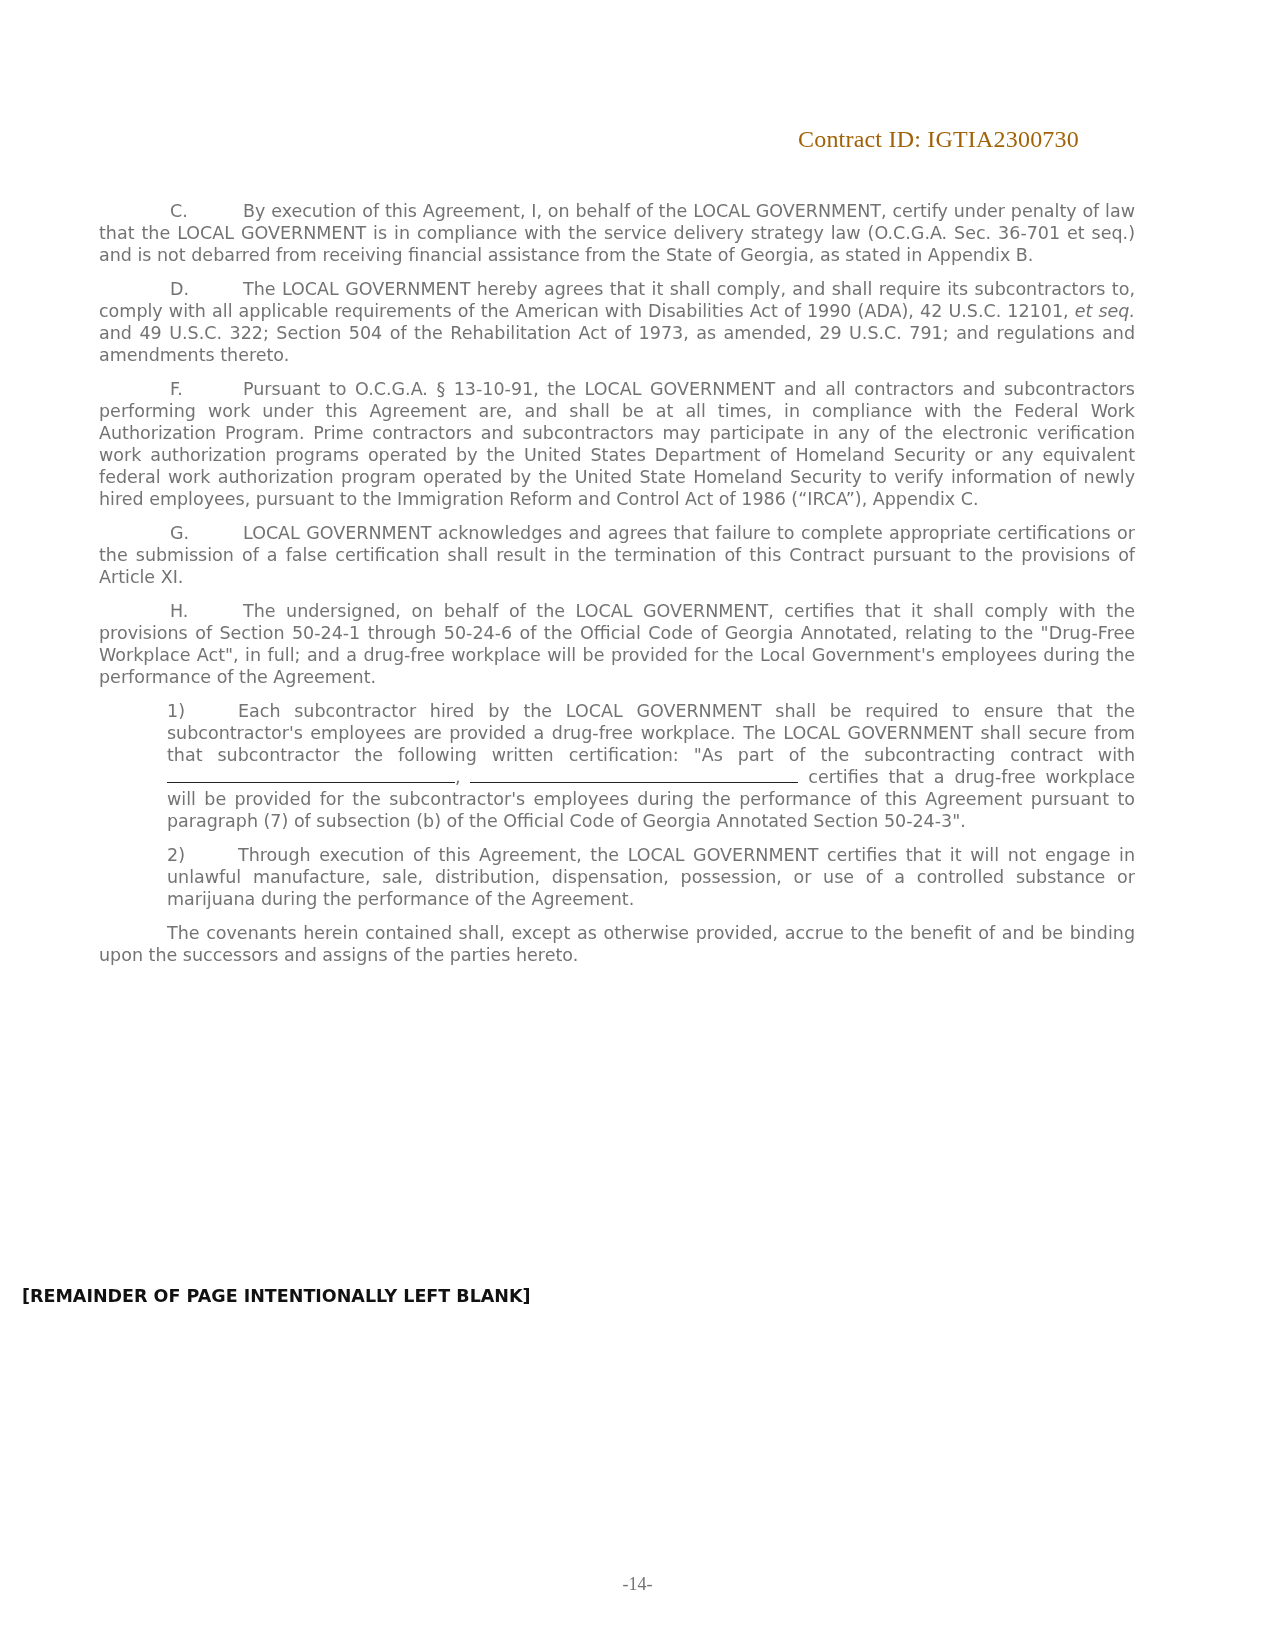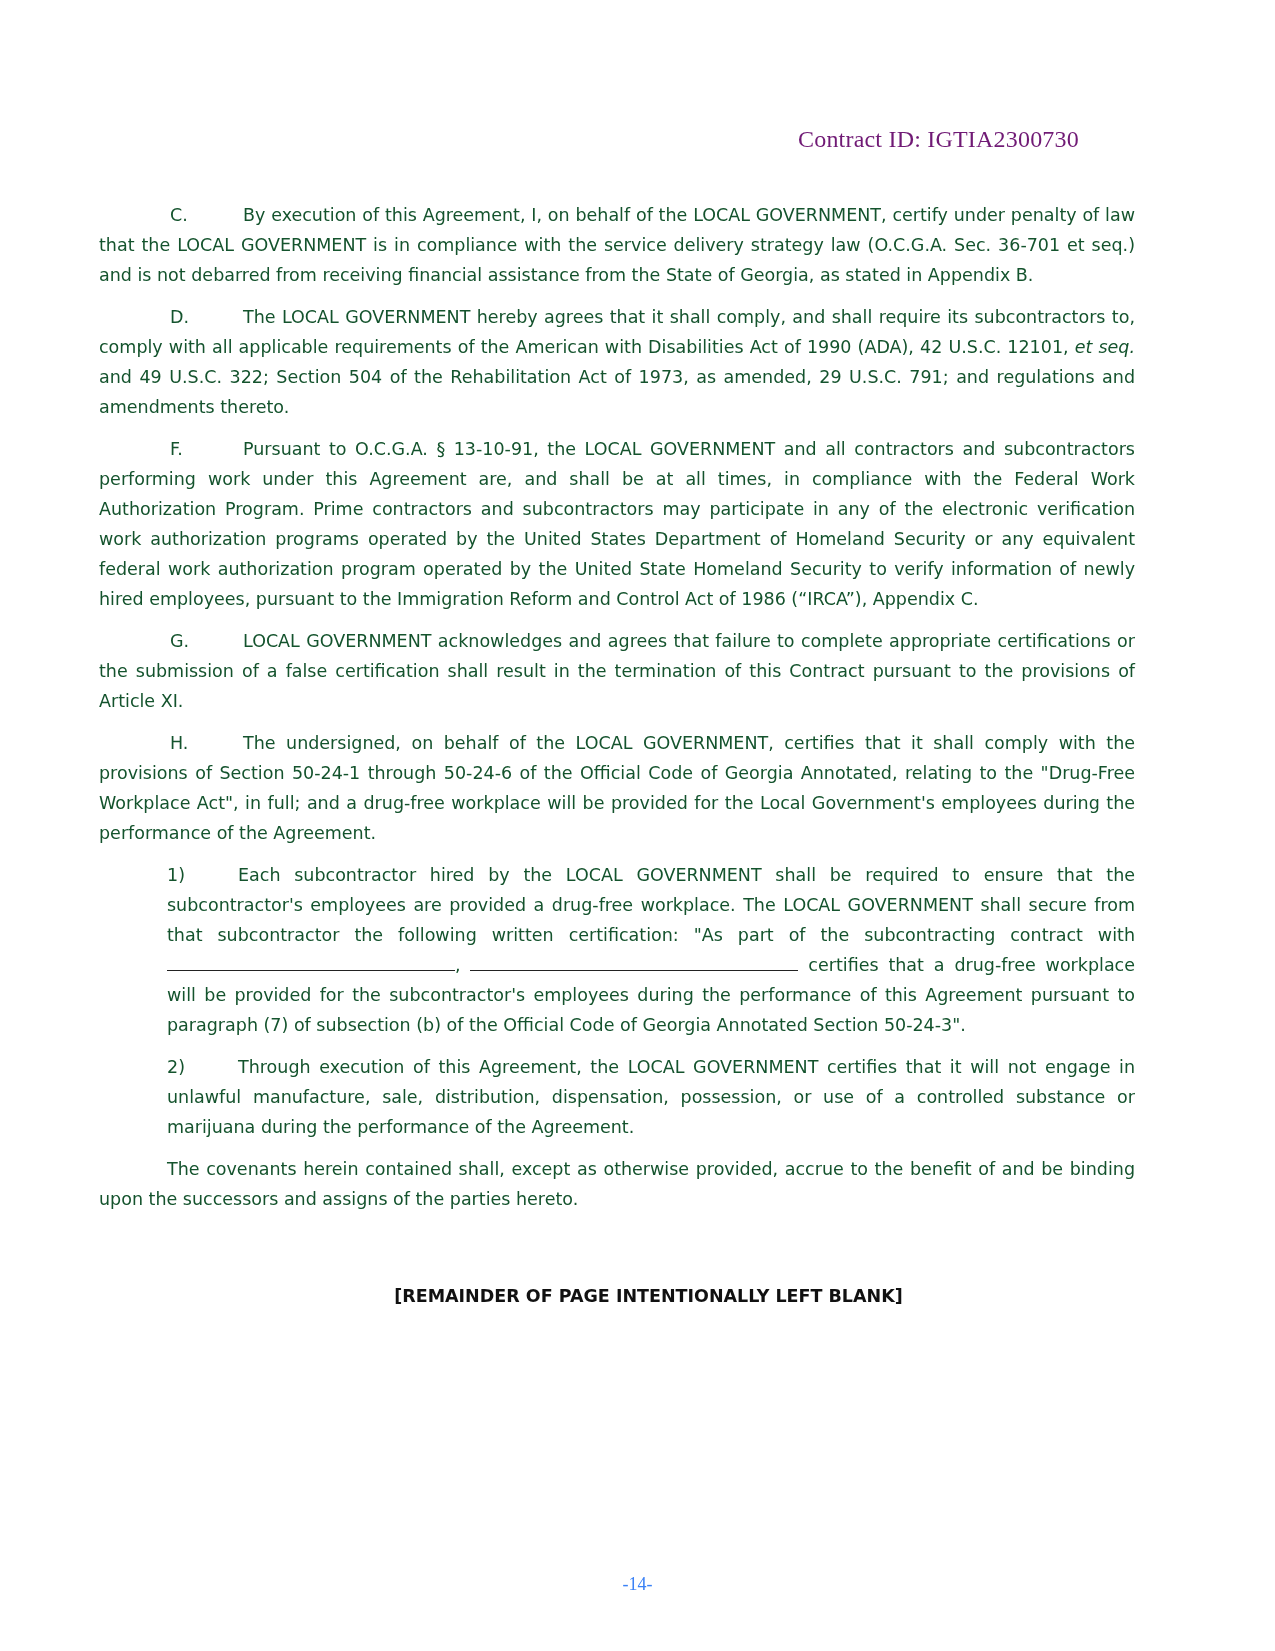--- a/index.html
+++ b/index.html
@@ -1,43 +1,43 @@
 <!DOCTYPE html>
 <html><head>
 <meta charset="utf-8">
 <style>
   html, body { margin: 0; padding: 0; background: #ffffff; }
   body { width: 1275px; height: 1651px; position: relative; overflow: hidden; color: #111; }
   .header {
     position: absolute; top: 126px; left: 798px;
     font-family: "Liberation Serif", "DejaVu Serif", serif;
-    font-size: 24px; letter-spacing: 0.2px; color: #701a75; white-space: nowrap;
+    font-size: 24px; letter-spacing: 0.2px; color: #a16207; white-space: nowrap;
   }
   .body-text {
     position: absolute; left: 99px; top: 200px; width: 1036px;
     font-family: "DejaVu Sans", "Liberation Sans", sans-serif;
-    font-size: 17.5px; line-height: 30px; color: #14532d;
+    font-size: 17.5px; line-height: 22px; color: #737373;
   }
   .para { margin: 0 0 12px 0; text-align: justify; text-indent: 71px; }
   .para .lbl { display: inline-block; width: 73px; text-indent: 0; }
   .sub { margin: 8px 0 12px 68px; text-align: justify; }
   .sub .lbl { display: inline-block; width: 71px; }
   .cov { margin: 0; text-align: justify; text-indent: 68px; }
   .blank { display: inline-block; border-bottom: 1px solid #222; height: 16px; vertical-align: baseline; }
   .blank.b1 { width: 288px; }
   .blank.b2 { width: 328px; }
   em { font-style: italic; }
   .remainder {
-    position: absolute; top: 1286px; left: 0; width: 1275px; text-align: center;
+    position: absolute; top: 1286px; left: 0; width: 1275px; text-align: left;
     font-family: "DejaVu Sans", "Liberation Sans", sans-serif;
     font-weight: bold; font-size: 17.5px; color: #111; padding-left: 22px; box-sizing: border-box;
   }
   .page-num {
     position: absolute; top: 1574px; left: 0; width: 1275px; text-align: center;
-    font-family: "Liberation Serif", "DejaVu Serif", serif; font-size: 18px; color: #3b82f6;
+    font-family: "Liberation Serif", "DejaVu Serif", serif; font-size: 18px; color: #737373;
     box-sizing: border-box;
   }
 </style>
 </head>
 <body>
 
 <div class="header">Contract ID:  IGTIA2300730</div>
 
 <div class="body-text">
 

